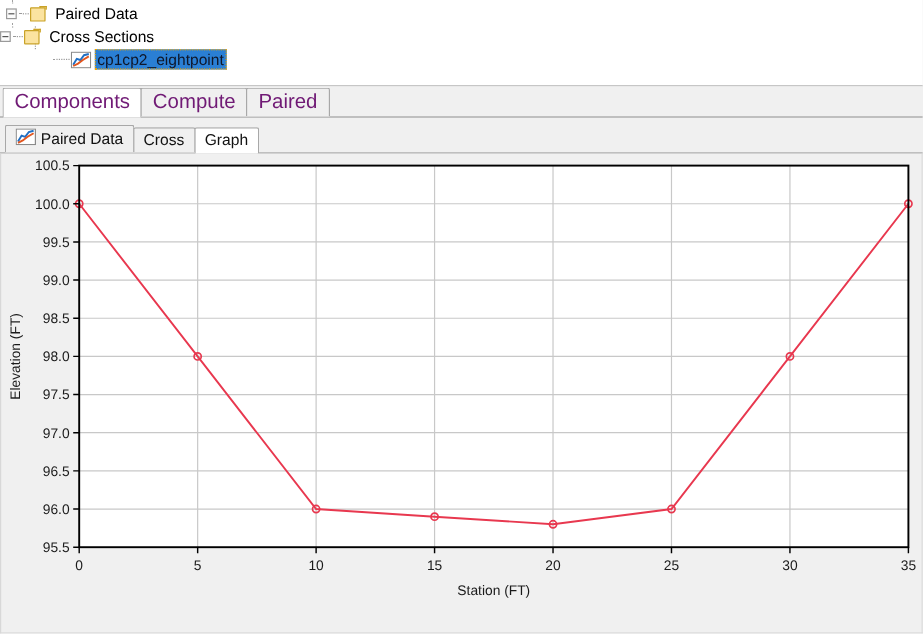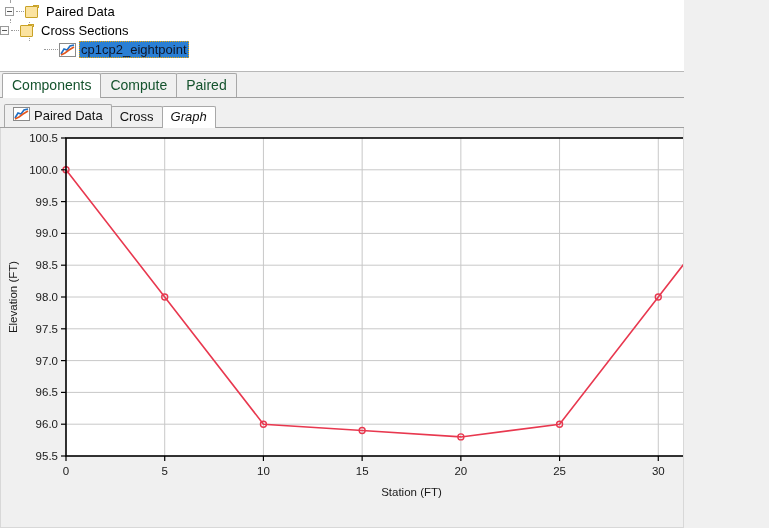--- a/index.html
+++ b/index.html
@@ -5,21 +5,21 @@
   * { box-sizing: border-box; }
   html, body {
     margin: 0; padding: 0;
     width: 769px; height: 528px;
     background: #f0f0f0;
     font-family: "Liberation Sans", sans-serif;
     overflow: hidden;
   }
   #app {
     position: relative;
-    width: 684px; height: 528px;
+    width: 769px; height: 528px;
     background: #f0f0f0;
     display: flex;
     flex-direction: column;
   }
 
   
   .tree-panel {
     position: relative;
     height: 72px;
     background: #ffffff;
@@ -100,22 +100,22 @@
   .tabstrip-primary {
     position: relative;
     height: 26px;
     background: #f0f0f0;
     display: flex;
     align-items: flex-end;
     padding-left: 2px;
     border-bottom: 1px solid #a0a0a0;
   }
   .tabstrip-primary .tab {
-    font-size: 14px;
-    color: #14532d;
+    font-size: 17px;
+    color: #701a75;
     padding: 3px 9px 4px 9px;
     background: #f0f0f0;
     border: 1px solid #a8a8a8;
     border-bottom: none;
     margin-right: -1px;
     position: relative;
     line-height: 16px;
     border-radius: 2px 2px 0 0;
   }
   .tabstrip-primary .tab.active {
@@ -148,21 +148,20 @@
     align-items: center;
     gap: 4px;
     line-height: 15px;
     border-radius: 2px 2px 0 0;
   }
   .tabstrip-secondary .tab.active {
     background: #ffffff;
     z-index: 3;
     margin-bottom: -1px;
     padding-bottom: 4px;
-    font-style: italic;
   }
 
   
   .chart-wrap {
     flex: 1 1 auto;
     position: relative;
     background: #f0f0f0;
     border: 1px solid #d8d8d8;
     border-top: none;
     overflow: hidden;

